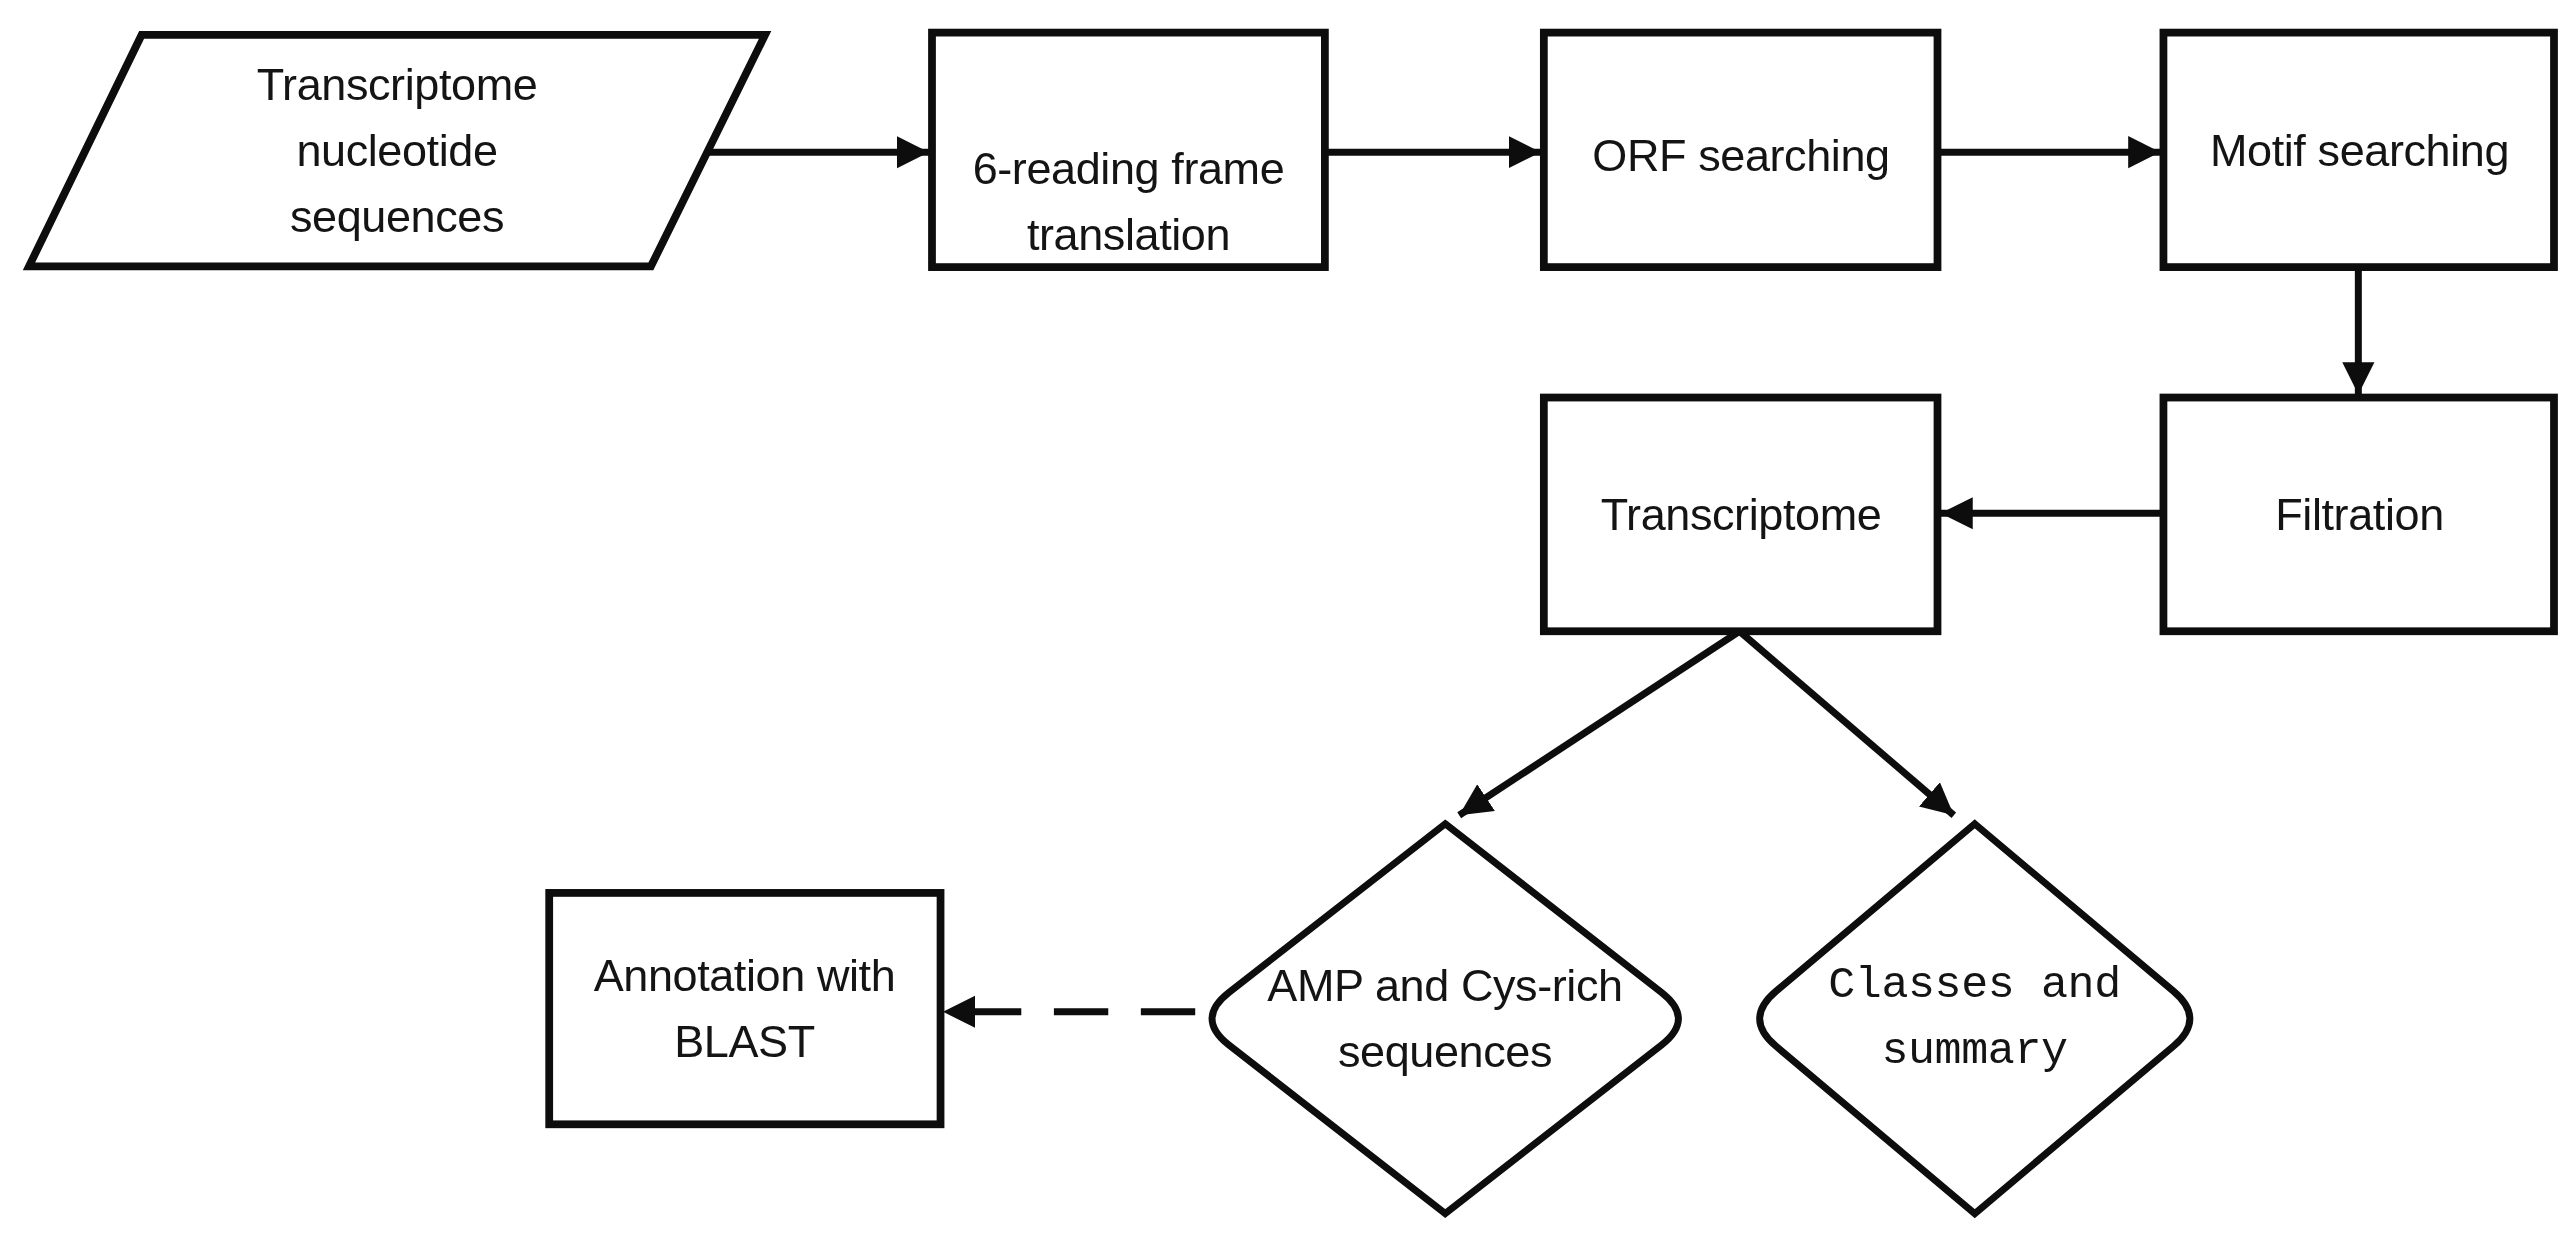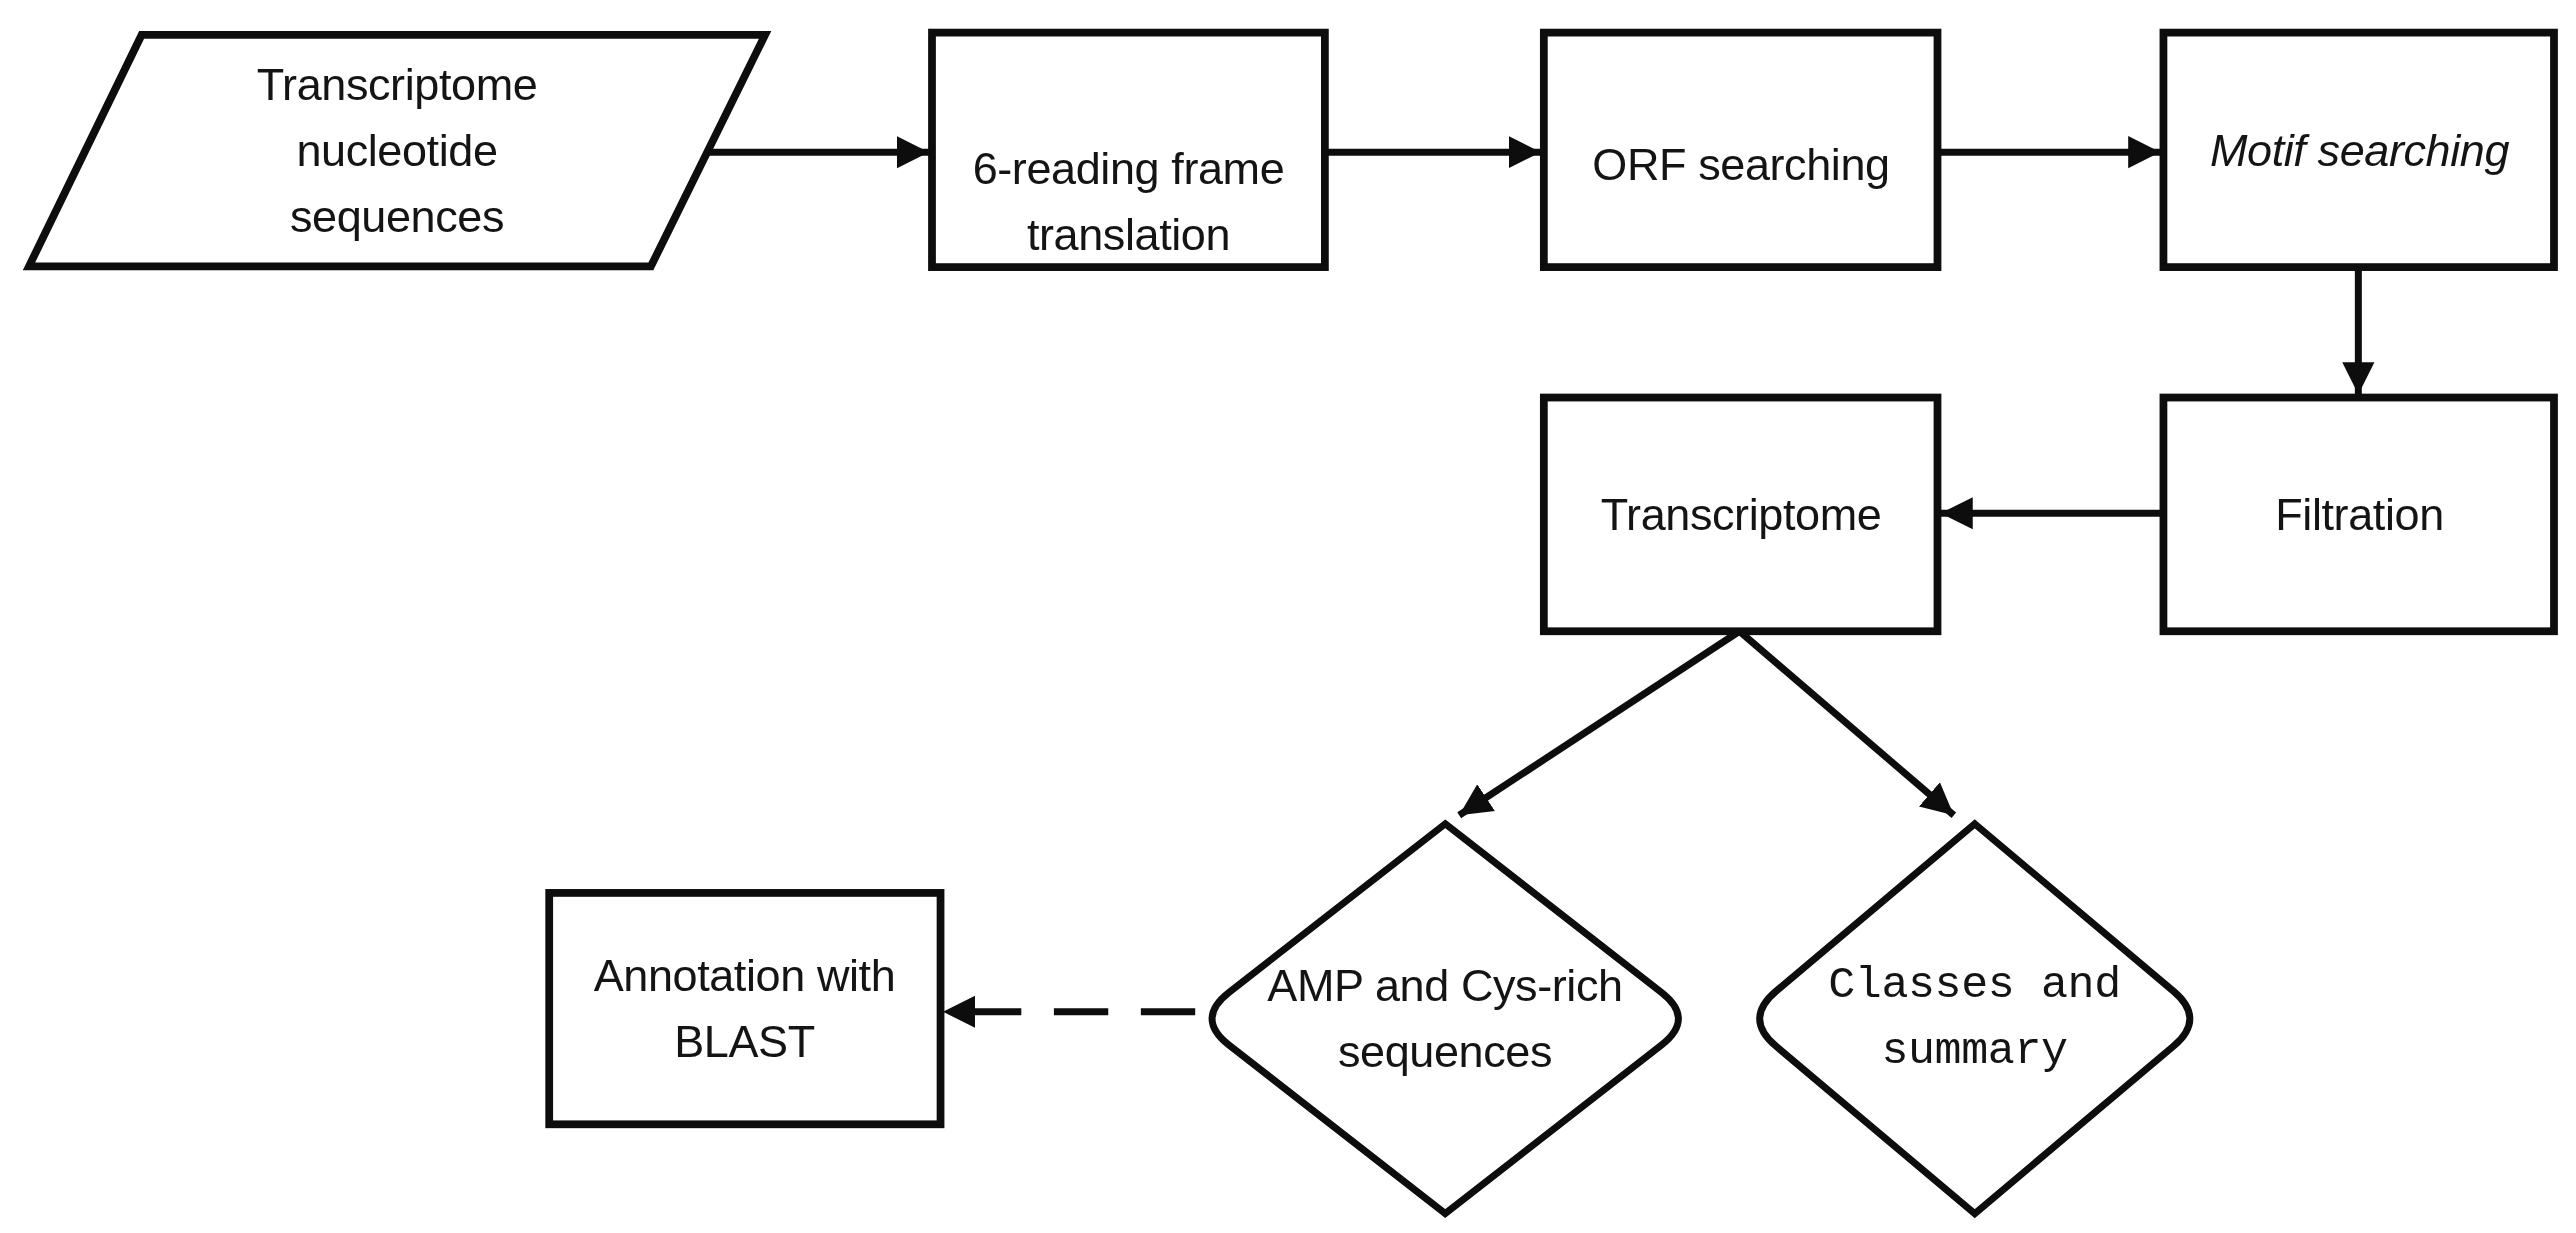--- a/index.html
+++ b/index.html
@@ -93,25 +93,25 @@
     <span>Transcriptome</span>
     <span>nucleotide</span>
     <span>sequences</span>
   </div>
 
   <div class="label" style="left:932px; top:33px; width:393px; height:235px;justify-content:flex-end;">
     <span>6-reading frame</span>
     <span>translation</span>
   </div>
 
-  <div class="label" style="left:1544px; top:47px; width:394px; height:235px;text-align:right;">
+  <div class="label" style="left:1544px; top:38px; width:394px; height:235px;text-align:right;">
     <span>ORF searching</span>
   </div>
 
-  <div class="label" style="left:2164px; top:33px; width:391px; height:235px;font-style:italic;">
+  <div class="label" style="left:2164px; top:33px; width:391px; height:235px;">
     <span>Motif searching</span>
   </div>
 
   <div class="label" style="left:2164px; top:398px; width:391px; height:234px;">
     <span>Filtration</span>
   </div>
 
   <div class="label" style="left:1544px; top:398px; width:394px; height:234px;">
     <span>Transcriptome</span>
   </div>

